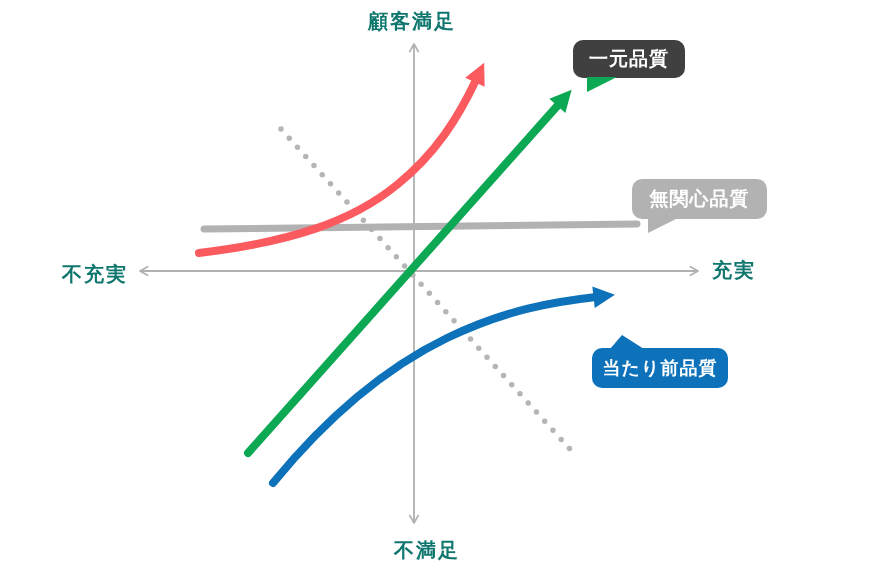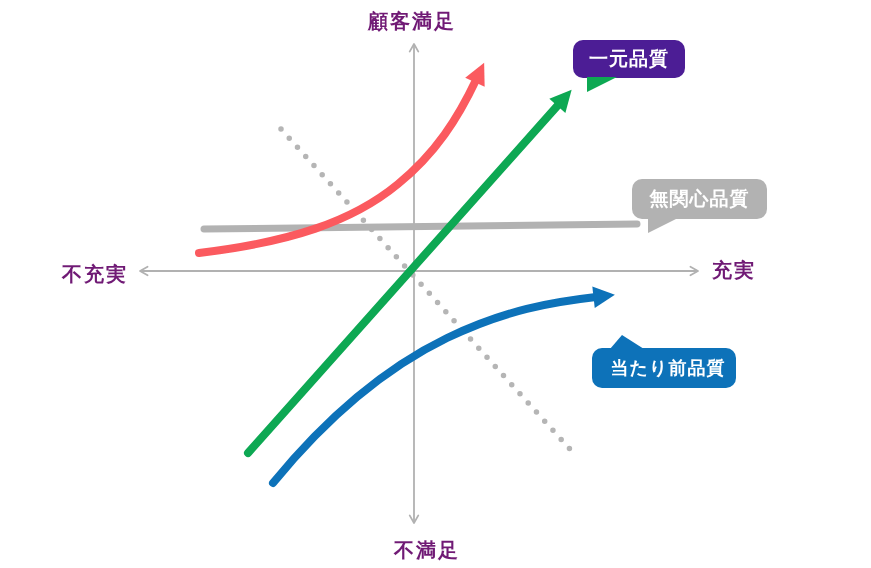--- a/index.html
+++ b/index.html
@@ -15,21 +15,21 @@
     background: #ffffff;
     overflow: hidden;
   }
   .stage svg {
     position: absolute;
     left: 0;
     top: 0;
   }
   .axis-label {
     position: absolute;
-    color: #701a75;
+    color: #0f766e;
     font-size: 20px;
     font-weight: 600;
     letter-spacing: 2px;
     white-space: nowrap;
   }
   .axis-label.top    { left: 368px; top: 8px; }
   .axis-label.bottom { left: 386px; top: 537px; margin-left: 8px; }
   .axis-label.left   { left: 62px;  top: 261px; }
   .axis-label.right  { left: 712px; top: 257px; }
 
@@ -55,42 +55,41 @@
     left: 262px; top: 73px; width: 134px; height: 42px;
     background: #fb5a5f;
   }
   .bubble.attractive::after {
     right: 2px; bottom: -15px;
     border-top: 16px solid #fb5a5f;
     border-left: 34px solid transparent;
   }
   .bubble.one-dimensional {
     left: 573px; top: 40px; width: 112px; height: 38px;
-    background: #4c1d95;
+    background: #404040;
   }
   .bubble.one-dimensional::after {
     left: 14px; bottom: -14px;
     border-top: 15px solid #0da853;
     border-right: 30px solid transparent;
   }
   .bubble.indifferent {
     left: 632px; top: 167px; width: 135px; height: 40px;
     background: #b2b2b2;
     margin-top: 12px;
   }
   .bubble.indifferent::after {
     left: 16px; bottom: -14px;
     border-top: 15px solid #b2b2b2;
     border-right: 30px solid transparent;
   }
   .bubble.must-be {
     left: 592px; top: 348px; width: 136px; height: 40px;
     background: #0d72b9;
     font-size: 18px;
-    padding-left: 8px;
   }
   .bubble.must-be::after {
     left: 18px; top: -13px;
     border-bottom: 14px solid #0d72b9;
     border-left: 12px solid transparent;
     border-right: 22px solid transparent;
   }
   .bubble.reverse {
     left: 507px; top: 475px; width: 135px; height: 43px;
     background: #b2b2b2;

